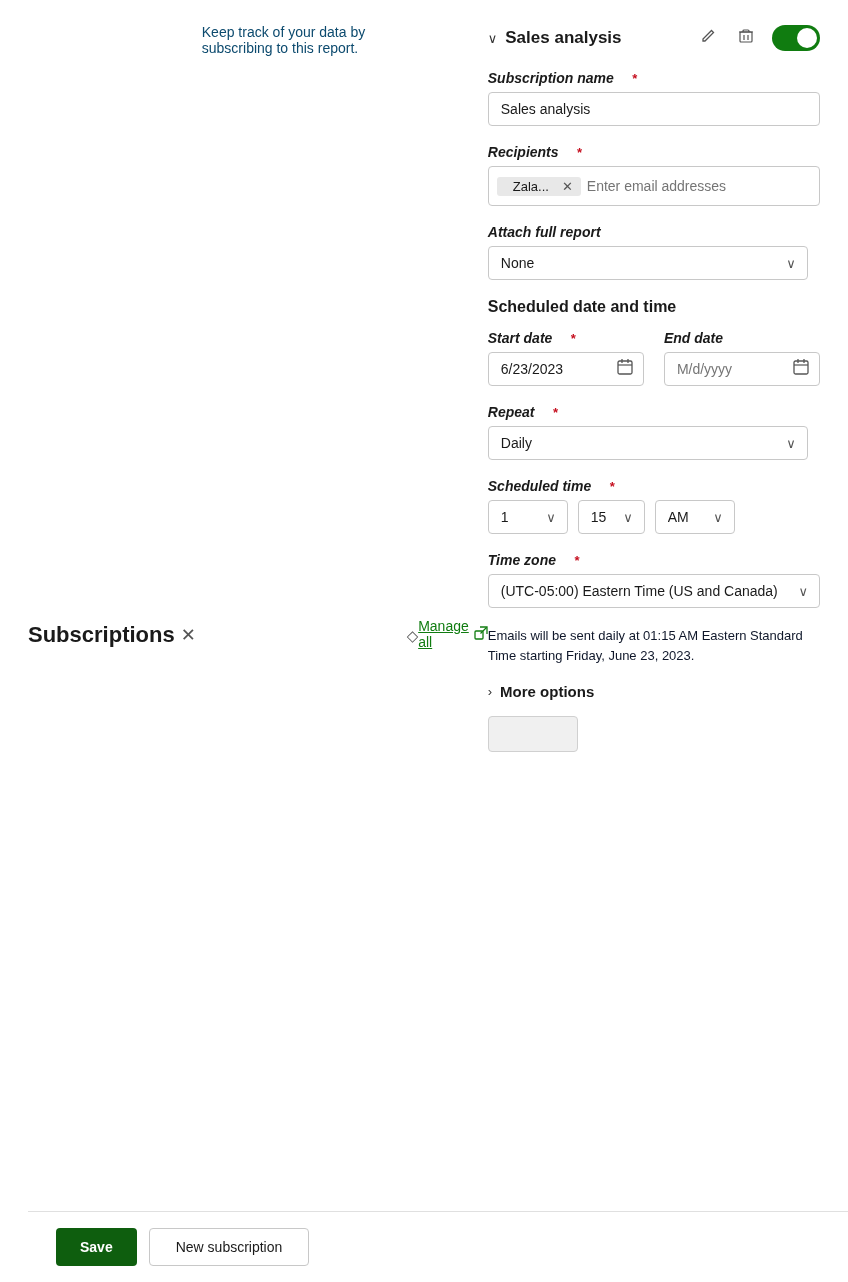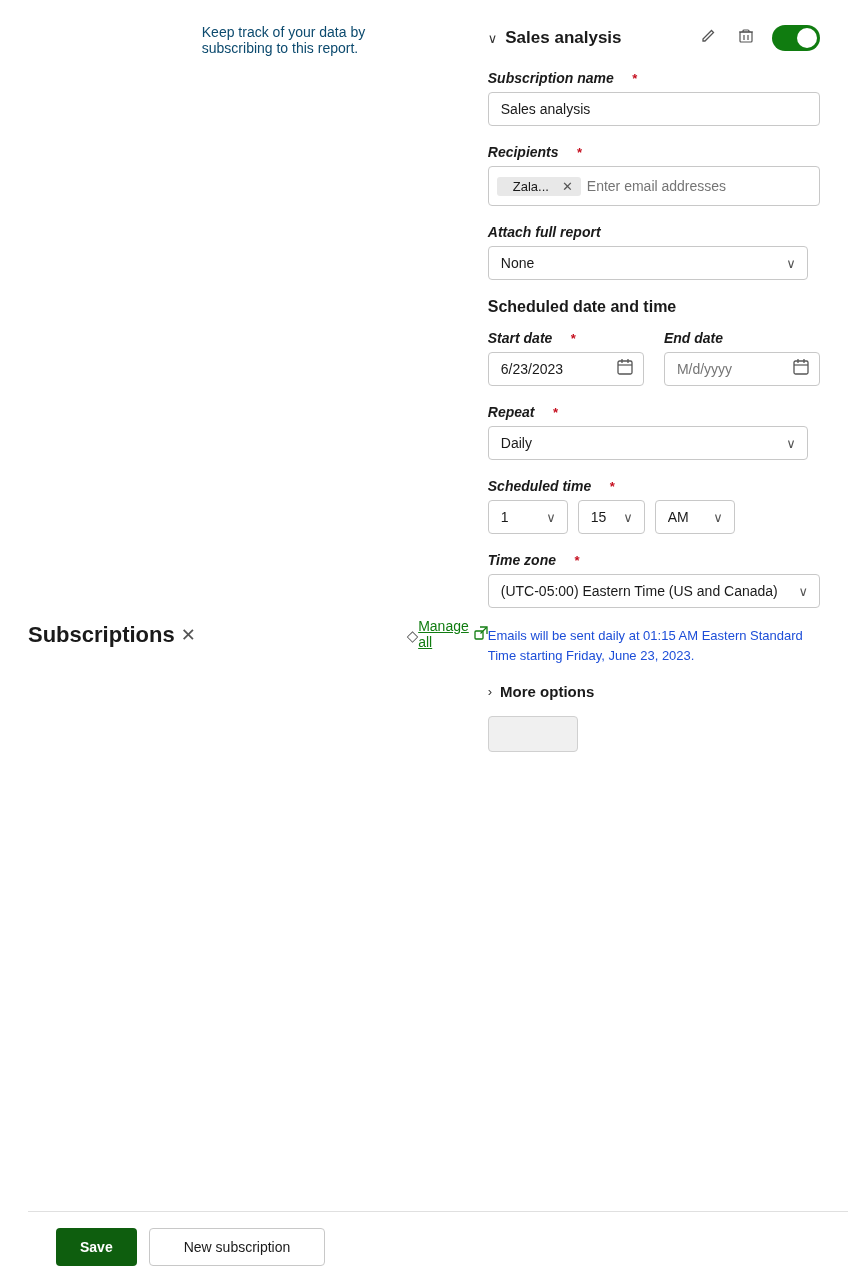--- a/index.html
+++ b/index.html
@@ -285,21 +285,21 @@
       appearance: none;
       -webkit-appearance: none;
       cursor: pointer;
       outline: none;
     }
     .time-select.hour-sel { width: 80px; }
     .time-select.min-sel { width: 67px; }
     .time-select.ampm-sel { width: 80px; }
     .schedule-summary {
       font-size: 13px;
-      color: #1d4ed8;
+      color: #0f172a;
       margin-bottom: 16px;
       line-height: 1.5;
     }
     .more-options-row {
       display: flex;
       align-items: center;
       gap: 8px;
       margin-bottom: 16px;
       cursor: pointer;
     }
@@ -326,21 +326,21 @@
       padding: 10px 24px;
       font-size: 14px;
       font-weight: 600;
       cursor: pointer;
     }
     .btn-new-subscription {
       background: #fff;
       color: #1a1a1a;
       border: 1px solid #c8c8c8;
       border-radius: 4px;
-      padding: 10px 34px;
+      padding: 10px 26px;
       font-size: 14px;
       font-weight: 500;
       cursor: pointer;
     }
     .partial-save-btn {
       background: #f0f0f0;
       border: 1px solid #d0d0d0;
       border-radius: 4px;
       width: 90px;
       height: 36px;

